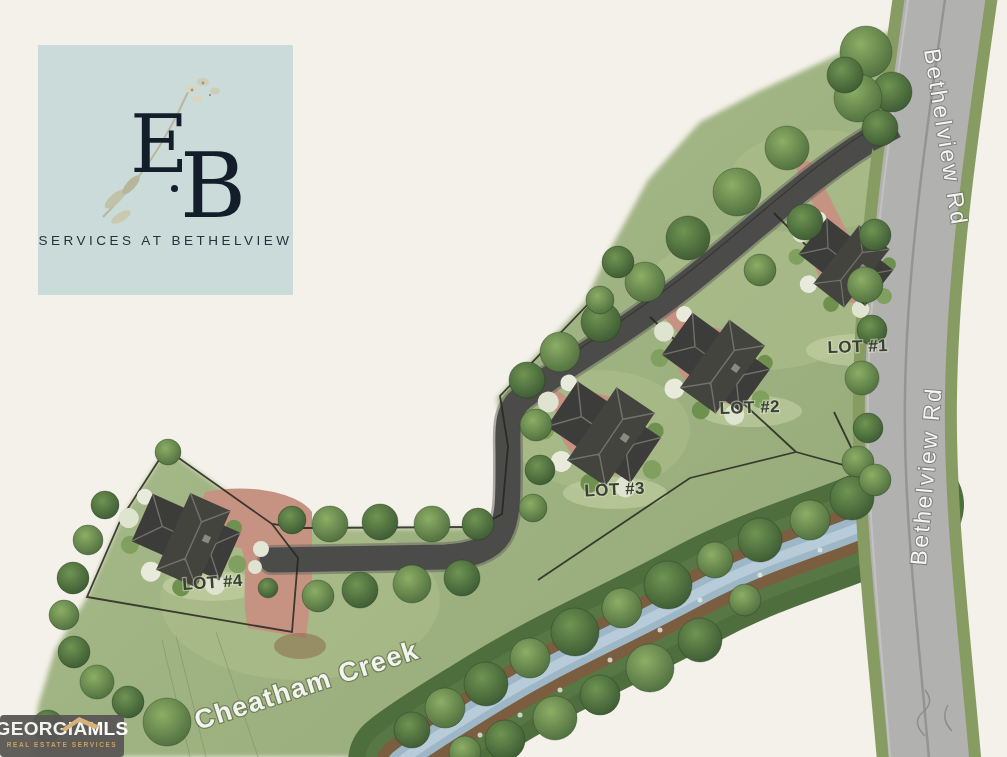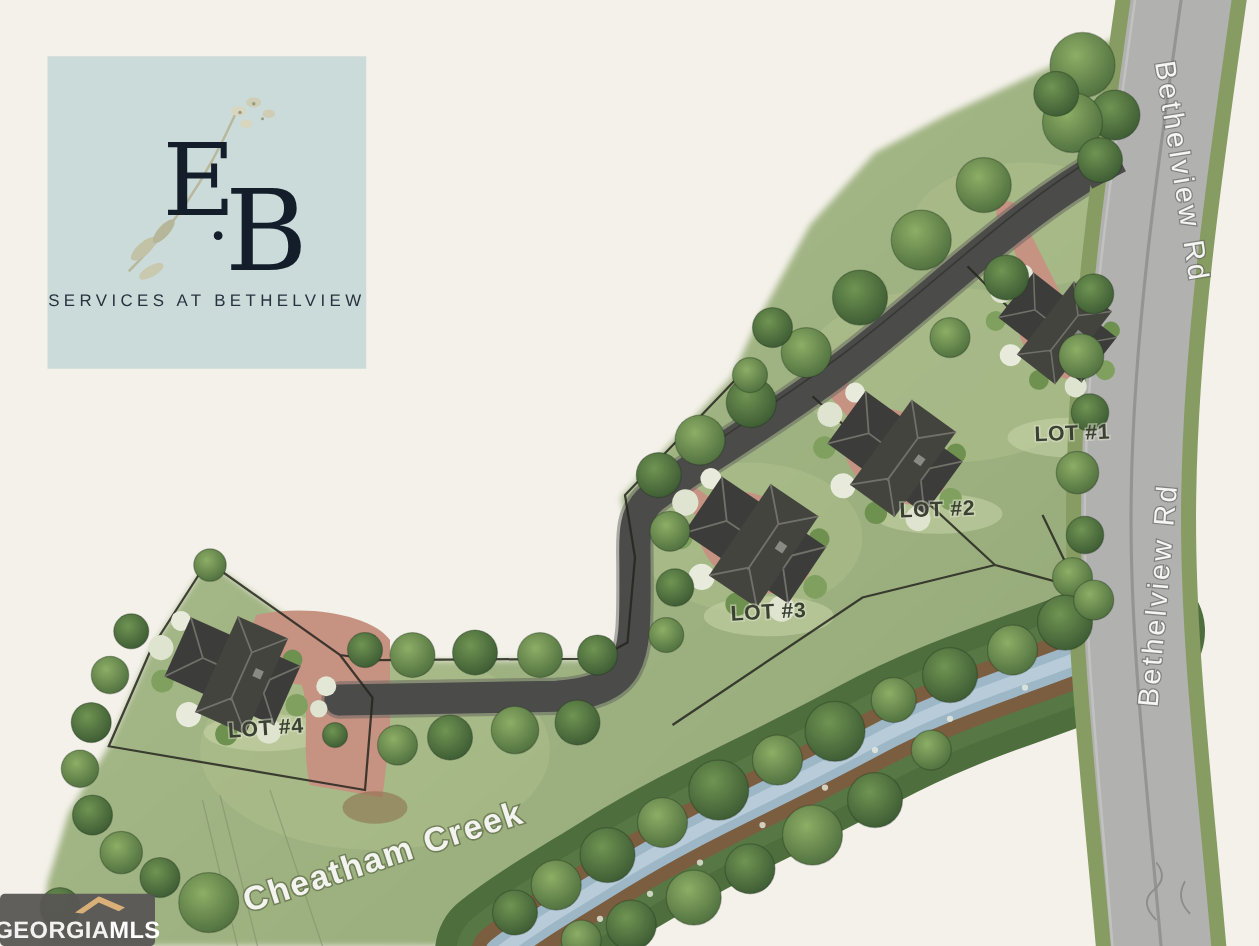--- a/index.html
+++ b/index.html
@@ -17,21 +17,21 @@
   .mono-b{left:142px;top:96px;font-size:90px;}
   .mono-dot{position:absolute;left:133px;top:140px;width:7px;height:7px;border-radius:50%;
             background:#141e2b;z-index:2;}
   .logo-name{position:absolute;left:0;top:188px;width:100%;text-align:center;
              font-size:13.5px;letter-spacing:3.5px;color:#27323f;font-weight:500;z-index:2;}
 
   
   .mls-badge{position:absolute;left:0;top:715px;width:124px;height:42px;
              background:rgba(88,86,84,.95);border-radius:4px;z-index:6;overflow:visible;}
   .mls-roof{position:absolute;left:60px;top:2px;}
-  .mls-row{display:flex;justify-content:center;align-items:baseline;margin-top:19px;}
+  .mls-row{display:flex;justify-content:center;align-items:baseline;margin-top:3px;}
   .mls-brand{color:#f2f2f0;font-size:19px;font-weight:700;letter-spacing:.3px;}
   .mls-suffix{color:#ffffff;font-size:19px;font-weight:700;letter-spacing:.3px;}
   .mls-tagline{margin-top:1px;text-align:center;font-size:6.5px;letter-spacing:1.6px;
                color:#c9a063;font-weight:700;}
   text{font-family:"Liberation Sans",sans-serif;}
 </style>
 </head>
 <body>
 
 <div class="canvas">

